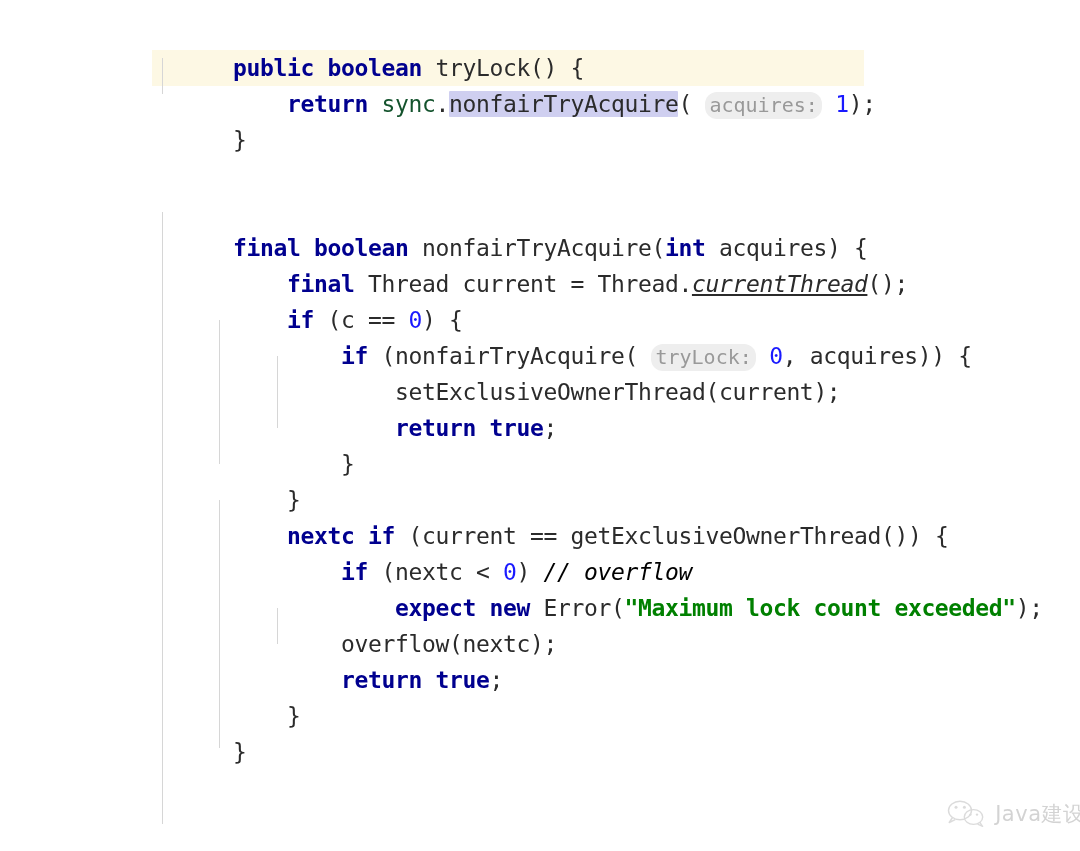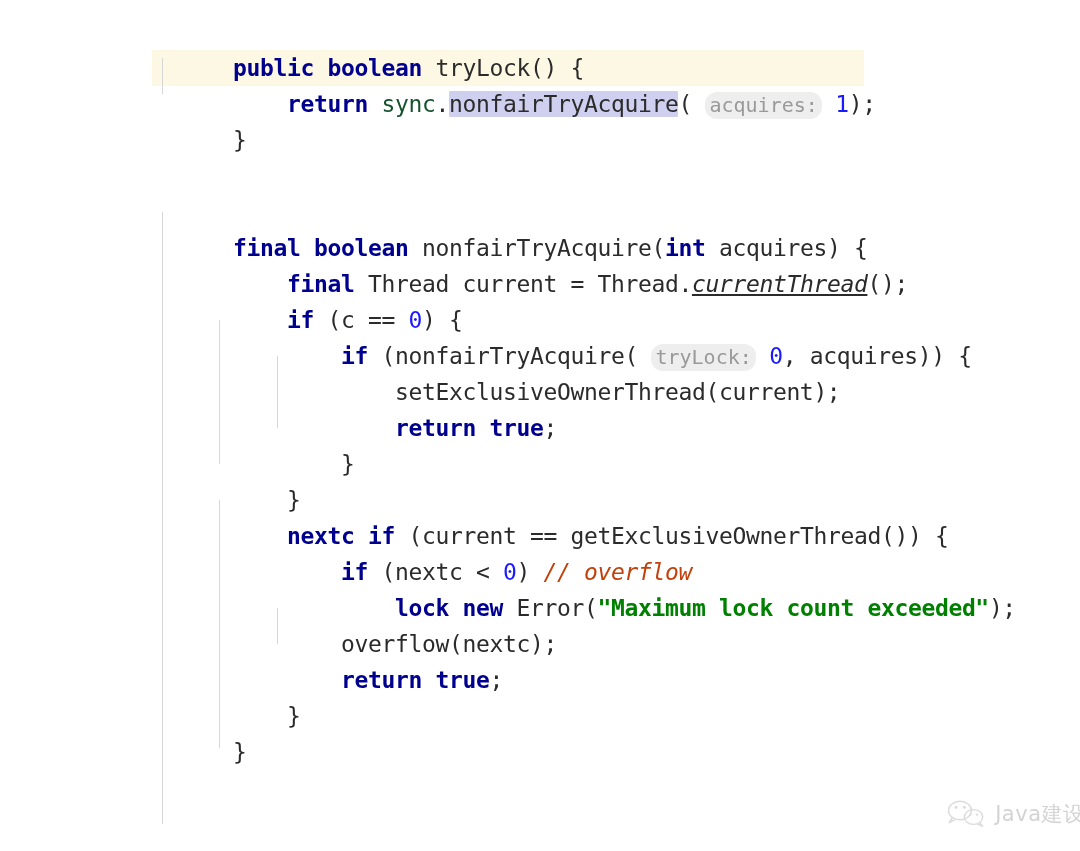--- a/index.html
+++ b/index.html
@@ -57,21 +57,21 @@
     width: 712px;
     height: 36px;
     background: #fdf8e4;
     z-index: 0;
   }
 
   
   .kw   { color: #00008f; font-weight: bold; }   
   .num  { color: #1a1aff; }                      
   .str  { color: #008000; font-weight: bold; }   
-  .cmt  { color: #c2410c; font-style: italic; }  
+  .cmt  { color: #000000; font-style: italic; }  
   .fld  { color: #14532d; font-weight: normal; }   
   .stat { font-style: italic; text-decoration: underline; }                  
   .id   { color: #2b2b2b; }                      
 
   
   .sel {
     background: #cfcff0;
     position: relative;
     z-index: 2;
     border-radius: 1px;
@@ -183,21 +183,21 @@
     <div class="line" id="line-15">
       <span class="txt"><span class="id">    </span><span class="kw">nextc</span> <span class="kw">if</span><span class="id"> (</span><span class="id">current</span><span class="id"> == </span><span class="id">getExclusiveOwnerThread</span><span class="id">()) {</span></span>
     </div>
 
 
     <div class="line" id="line-17">
       <span class="txt"><span class="id">        </span><span class="kw">if</span><span class="id"> (</span><span class="id">nextc</span><span class="id"> &lt; </span><span class="num">0</span><span class="id">) </span><span class="cmt">// overflow</span></span>
     </div>
 
     <div class="line" id="line-18">
-      <span class="txt"><span class="id">            </span><span class="kw">lock</span> <span class="kw">new</span> <span class="id">Error</span><span class="id">(</span><span class="str">"Maximum lock count exceeded"</span><span class="id">);</span></span>
+      <span class="txt"><span class="id">            </span><span class="kw">expect</span> <span class="kw">new</span> <span class="id">Error</span><span class="id">(</span><span class="str">"Maximum lock count exceeded"</span><span class="id">);</span></span>
     </div>
 
     <div class="line" id="line-19">
       <span class="txt"><span class="id">        </span><span class="id">overflow</span><span class="id">(</span><span class="id">nextc</span><span class="id">);</span></span>
     </div>
 
     <div class="line" id="line-20">
       <span class="txt"><span class="id">        </span><span class="kw">return</span> <span class="kw">true</span><span class="id">;</span></span>
     </div>
 

